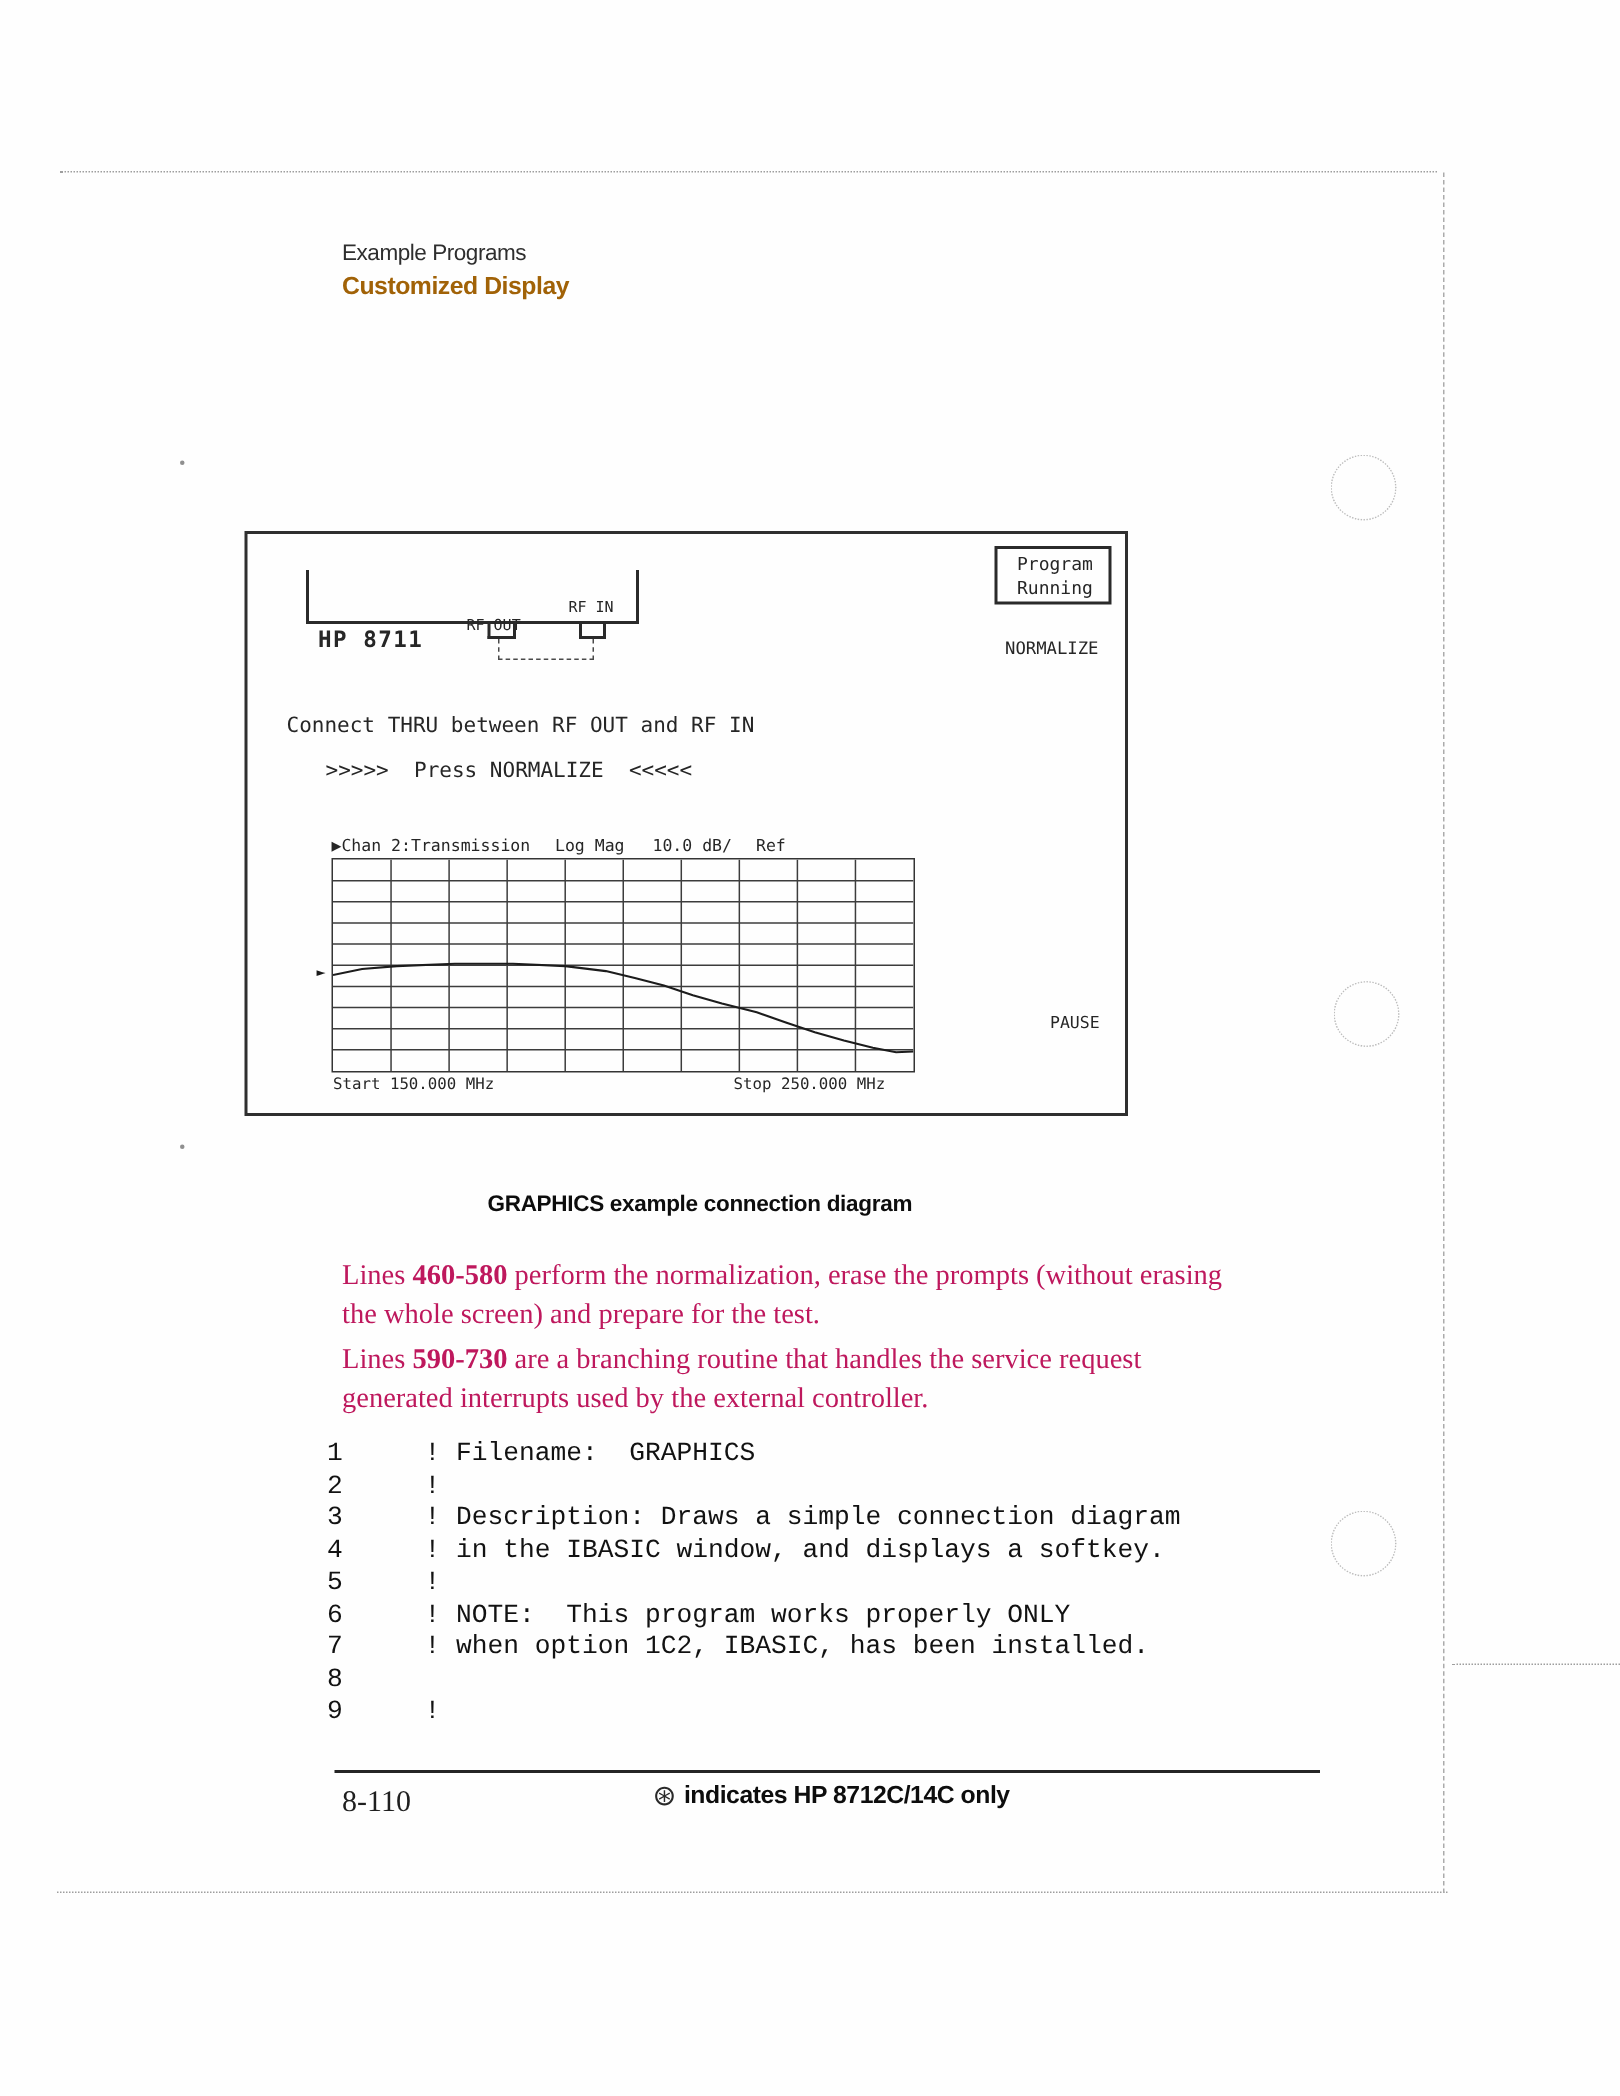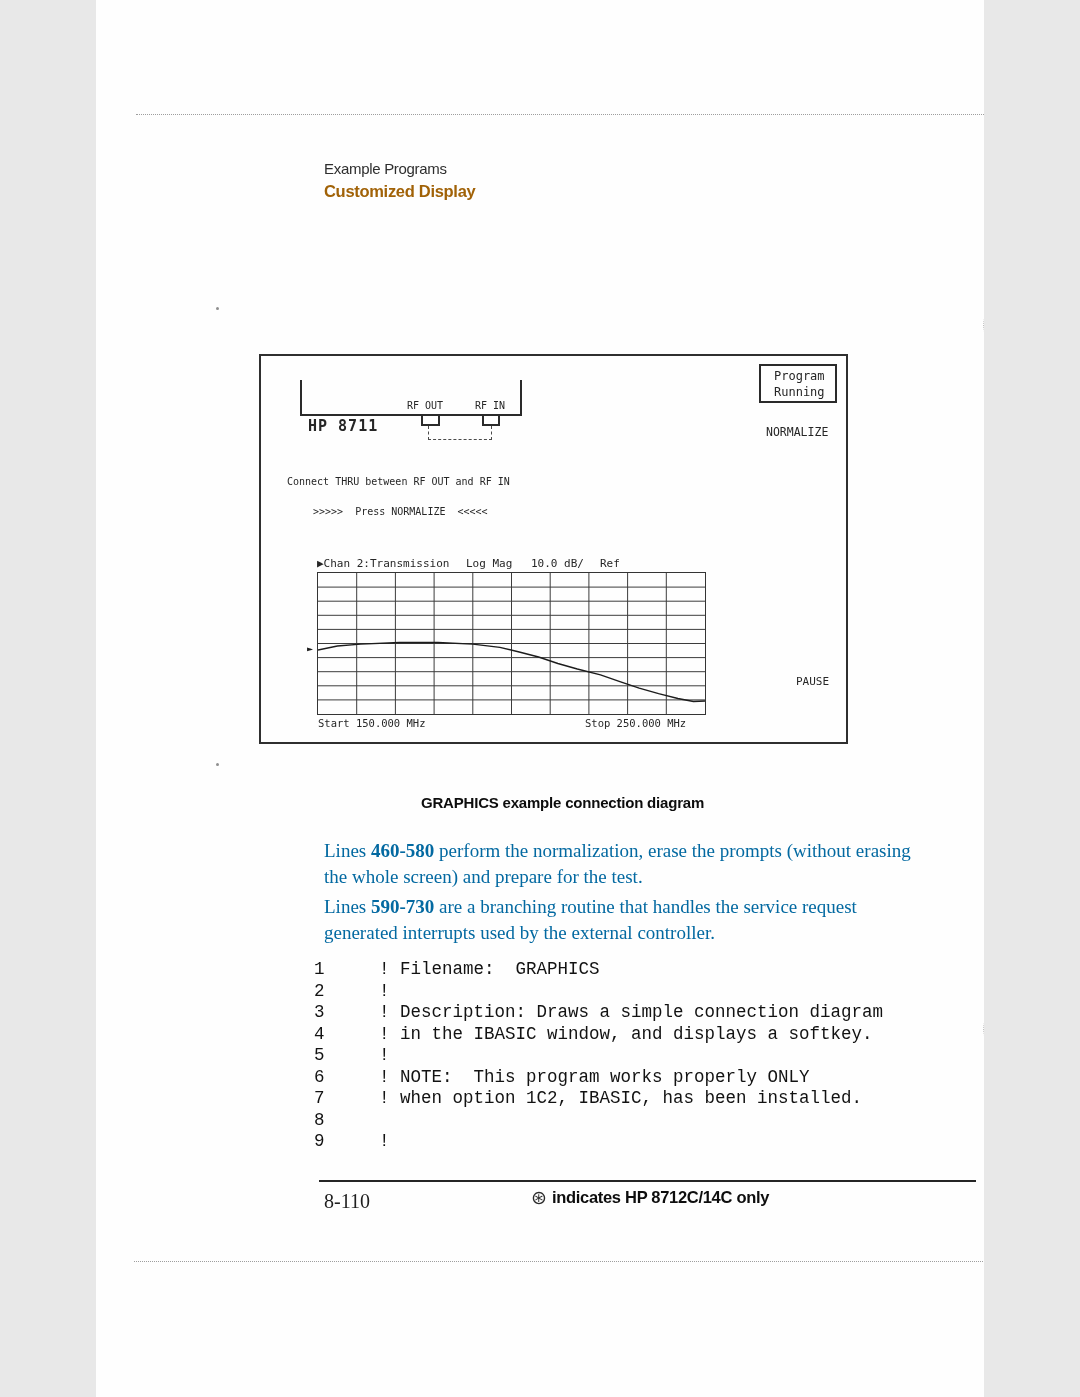--- a/index.html
+++ b/index.html
@@ -1,17 +1,17 @@
 <!DOCTYPE html>
 <html><head>
 <meta charset="utf-8">
 <style>
   html,body{margin:0;padding:0;background:#e8e8e8;}
   .page{
-    position:relative;width:888px;height:1397px;background:#fefefe;
+    position:relative;width:1080px;height:1397px;background:#fefefe;
     font-family:"Liberation Sans",sans-serif;color:#1e1e1e;overflow:hidden;
     margin:0 auto;
   }
   
   .dots-h{position:absolute;border-top:1px dotted #9e9e9e;height:0;}
   .dash-v{position:absolute;border-left:1px dashed #ababab;width:0;}
   .reg-circle{position:absolute;width:42px;height:42px;border:1px dotted #bdbdbd;border-radius:50%;}
   .speck{position:absolute;width:3px;height:3px;background:#8f8f8f;border-radius:50%;}
   
   .doc-header{position:absolute;left:228px;top:160px;letter-spacing:-0.3px;}
@@ -25,32 +25,32 @@
   .conn{position:absolute;border:2px solid #2a2a2a;border-top:none;}
   .conn.out{left:160px;top:58px;width:15px;height:10px;}
   .conn.in{left:221px;top:58px;width:14px;height:10px;}
   .thru{position:absolute;left:167px;top:70px;width:62px;height:13px;
     border:1px dashed #4a4a4a;border-top:none;}
   .rf-label{position:absolute;font-size:10px;}
   .hp-label{position:absolute;left:47px;top:61px;font-size:15px;font-weight:bold;letter-spacing:1px;}
   .status-box{position:absolute;left:498px;top:8px;width:78px;height:39px;border:2px solid #2a2a2a;
     box-sizing:border-box;font-size:12px;line-height:16px;padding:2px 0 12px 13px;}
   .softkey{position:absolute;font-size:11.5px;}
-  .prompt{position:absolute;font-size:10px;white-space:pre;}
+  .prompt{position:absolute;font-size:14px;white-space:pre;}
   
   .chart-header{position:absolute;left:56px;top:201px;width:400px;height:14px;font-size:11px;padding-left:24px;}
   .chart-header span{position:absolute;top:0;white-space:pre;}
   .chart-svg{position:absolute;left:56px;top:216px;width:387px;height:141px;border:1.5px solid #343434;box-sizing:content-box;background:#fefefe;}
   .chart-svg line{stroke:#3c3c3c;stroke-width:1;}
   .trace-marker{position:absolute;left:46px;top:287px;font-size:10px;color:#1a1a1a;}
   .axis-label{position:absolute;font-size:10.5px;}
   
   .caption{position:absolute;left:325px;top:794px;font-size:15px;font-weight:bold;letter-spacing:-0.2px;color:#0d0d0d;}
   .para{position:absolute;left:228px;width:680px;font-family:"Liberation Serif",serif;
-    font-size:19px;line-height:26px;color:#0369a1;}
+    font-size:19px;line-height:26px;color:#be185d;}
   .para .rng{font-weight:bold;}
   .para .pline{display:block;}
   
   .code{position:absolute;left:218px;top:959px;font-family:"Liberation Mono",monospace;
     font-size:17.5px;line-height:21.5px;color:#121212;}
   .code-row{display:flex;}
   .code-num{width:65px;flex:0 0 65px;}
   .code-text{white-space:pre;}
   
   .foot-rule{position:absolute;left:223px;top:1180px;width:657px;height:2px;background:#252525;}
@@ -75,21 +75,21 @@
   <div class="speck" style="left:120px;top:763px;"></div>
 
   <div class="doc-header">
     <div class="l1">Example Programs</div>
     <div class="l2">Customized Display</div>
   </div>
 
   <div class="figure">
 
     <div class="inst-bracket"></div>
-    <div class="rf-label mono" style="left:146px;top:44px;">RF OUT</div>
+    <div class="rf-label mono" style="left:146px;top:56px;">RF OUT</div>
     <div class="rf-label mono" style="left:214px;top:44px;">RF IN</div>
     <div class="conn out"></div>
     <div class="conn in"></div>
     <div class="thru"></div>
     <div class="hp-label mono">HP 8711</div>
 
     <div class="status-box mono">
       <div>Program</div>
       <div>Running</div>
     </div>

